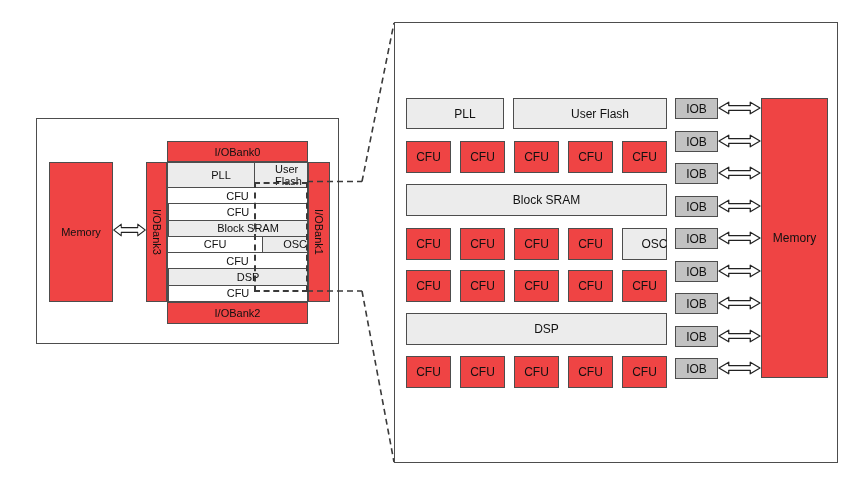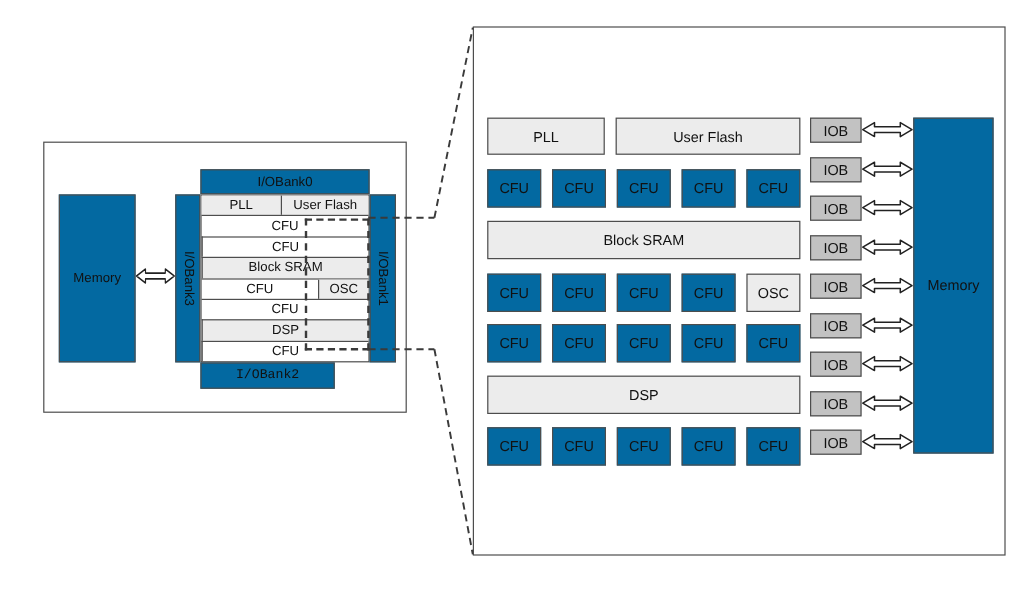--- a/index.html
+++ b/index.html
@@ -1,36 +1,36 @@
 <!DOCTYPE html>
 <html style="--shaded-block: #ececec; --iob-block: #c2c2c2; --box-border: #4d4d4d; --dashed-line: #3a3a3a; --background: #ffffff;"><head>
 <meta charset="utf-8">
 <style>
   html,body { margin:0; padding:0; background:#fff; }
   .canvas {
     position:relative; width:861px; height:492px; background:#fff;
     font-family:"Liberation Sans", sans-serif; color:#111; overflow:hidden;
   }
   .abs { position:absolute; box-sizing:border-box; }
-  .box { border:1px solid var(--box-border,#4d4d4d); background:#0369a1; }
-  .shaded { background:var(--shaded-block,#ececec); }
+  .box { border:1px solid var(--box-border,#4d4d4d); background:#ef4444; }
+  .shaded { background:var(--shaded-block,#ececec);padding-left:20px; }
   .iobfill { background:var(--iob-block,#c2c2c2);text-align:center; }
   .lbl { display:flex; align-items:center; justify-content:center; }
   .f11 { font-size:11px; }
   .f12 { font-size:12px; }
   .vlabel { transform:rotate(90deg); white-space:nowrap; font-size:11px; }
 
   
   .overview { left:36px; top:118px; width:303px; height:226px; border:1px solid var(--box-border,#4d4d4d); }
   .ov-memory { left:12px; top:43px; width:64px; height:140px; }
   .ov-arrow { left:76px; top:104px; width:33px; height:14px; }
   .ov-bank-left  { left:109px; top:43px;  width:21px;  height:140px; }
   .ov-bank-right { left:271px; top:43px;  width:22px;  height:140px; }
   .ov-bank-top    { left:130px; top:22px;  width:141px; height:21px; }
-  .ov-bank-bottom { left:130px; top:183px; width:112px; height:22px;font-family:Liberation Mono, monospace; }
+  .ov-bank-bottom { left:130px; top:183px; width:141px; height:22px; }
   .ov-rows { left:130px; top:43px; width:141px; height:140px; border:1px solid var(--box-border,#4d4d4d);
              display:flex; flex-direction:column; background:#fff; }
   .ov-row { flex:1; display:flex; }
   .ov-row + .ov-row { border-top:1px solid var(--box-border,#4d4d4d); }
   .ov-cell { display:flex; align-items:center; justify-content:center; }
   .ov-cell + .ov-cell { border-left:1px solid var(--box-border,#4d4d4d); }
   .w-pll { width:66px; } .w-cfu5 { width:97px; } .grow { flex:1; }
   .ov-dashrect { left:217px; top:63px; width:54px; height:110px;
                  border:2px dashed var(--dashed-line,#3a3a3a); background:transparent; }
 

